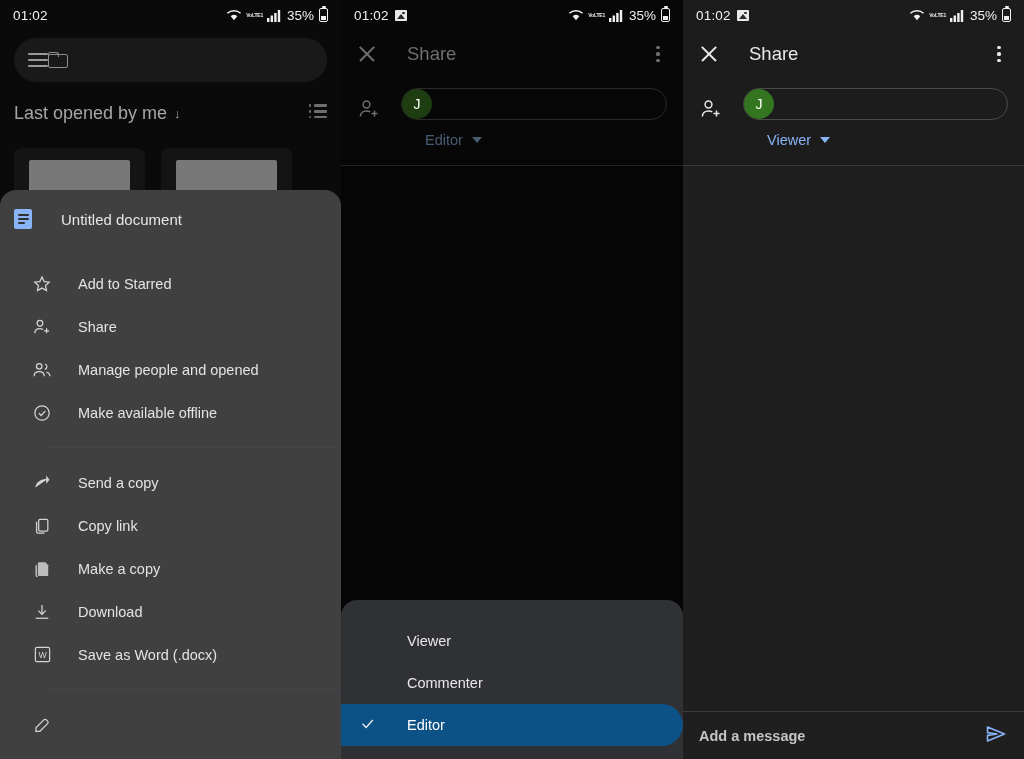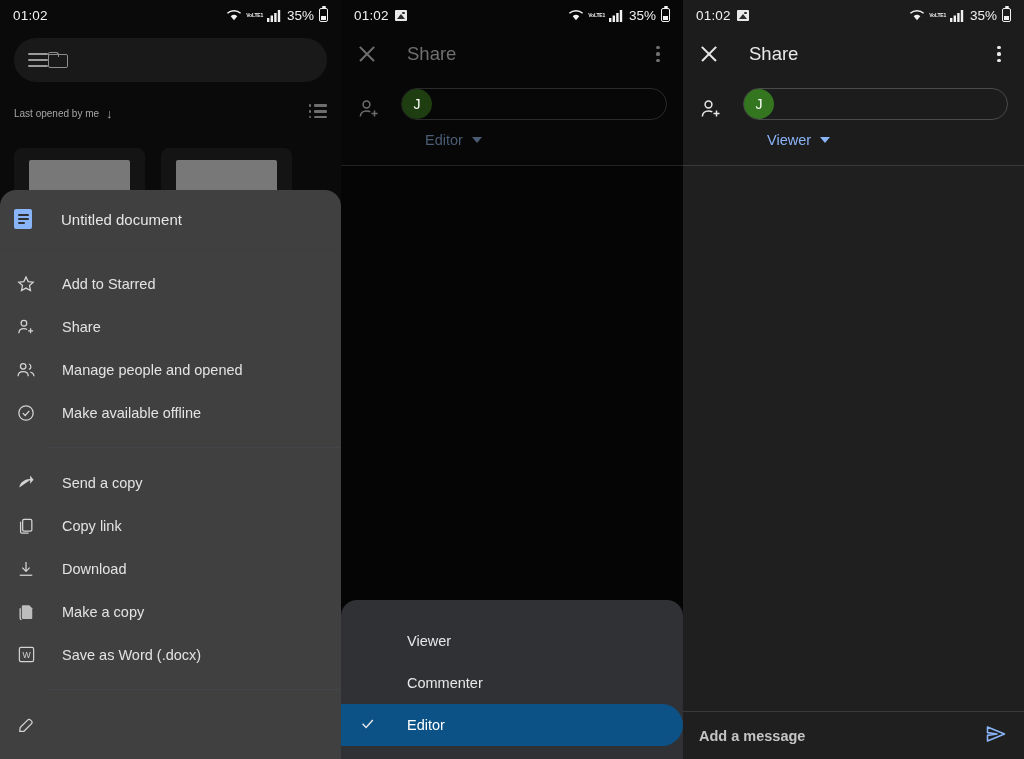--- a/index.html
+++ b/index.html
@@ -76,21 +76,21 @@
     border-radius: 2px;
   }
   .folder-ic::after {
     content: ""; position: absolute; left: 0; top: 0; width: 9px; height: 4px;
     border: 1.6px solid #8d8d8d; border-bottom: none; border-radius: 2px 3px 0 0;
   }
 
   .sort-row {
     display: flex; align-items: center; margin: 20px 14px 0; height: 22px;
   }
-  .sort-label { font-size: 10px; color: #a6a6a6; }
+  .sort-label { font-size: 18px; color: #a6a6a6; }
   .sort-arrow { margin-left: 7px; color: #a6a6a6; font-size: 13px; }
   .list-toggle { margin-left: auto; width: 18px; }
   .list-toggle i {
     display: block; height: 2.4px; background: #6e6e6e; margin-bottom: 3.4px;
     border-radius: 1px; position: relative; margin-left: 5px;
   }
   .list-toggle i::before {
     content: ""; position: absolute; left: -5px; top: 0; width: 2.4px;
     height: 2.4px; background: #6e6e6e; border-radius: 1px;
   }
@@ -119,21 +119,21 @@
     border-radius: 1px;
   }
   .doc-icon i:nth-child(1) { top: 5px; width: 11px; }
   .doc-icon i:nth-child(2) { top: 9px; width: 11px; }
   .doc-icon i:nth-child(3) { top: 13px; width: 7px; }
   .sheet-title { margin-left: 29px; font-size: 15px; color: #e6e6e6; }
 
   .divider-full { height: 1px; background: #3d3e42; }
   .divider-inset { height: 1px; background: #44454a; margin-left: 48px; }
   .menu-item {
-    height: 43px; display: flex; align-items: center; padding-left: 15px;
+    height: 43px; display: flex; align-items: center; padding-left: 31px;
     cursor: pointer;
   }
   .mi-ic {
     width: 22px; height: 22px; flex-shrink: 0; display: flex;
     align-items: center; justify-content: center; color: #d4d4d4;
   }
   .mi-ic svg { display: block; }
   .mi-label { margin-left: 25px; font-size: 14.5px; color: #e3e3e3; }
   .group-gap { height: 13px; }
 
@@ -342,35 +342,35 @@
             <rect x="8" y="4" width="11" height="14" rx="1.6"></rect>
             <path d="M5.5 7v12a1.6 1.6 0 0 0 1.6 1.6h8"></path>
           </svg>
         </span>
         <span class="mi-label">Copy link</span>
       </div>
 
       <div class="menu-item">
         <span class="mi-ic">
           <svg width="20" height="20" viewBox="0 0 24 24" fill="none" stroke="currentColor" stroke-width="1.5">
+            <path d="M8.5 4h7.5l3.5 3.5V19a1.5 1.5 0 0 1-1.5 1.5H8.5A1.5 1.5 0 0 1 7 19V5.5A1.5 1.5 0 0 1 8.5 4z" fill="currentColor" stroke="none" opacity="0.85"></path>
+            <path d="M5 7.5v12A1.6 1.6 0 0 0 6.6 21"></path>
+          </svg>
+        </span>
+        <span class="mi-label">Make a copy</span>
+      </div>
+
+      <div class="menu-item">
+        <span class="mi-ic">
+          <svg width="20" height="20" viewBox="0 0 24 24" fill="none" stroke="currentColor" stroke-width="1.5">
             <path d="M12 3.5v11M7.6 10.4 12 14.8l4.4-4.4"></path>
               <path d="M4.5 19.5h15"></path>
           </svg>
         </span>
         <span class="mi-label">Download</span>
-      </div>
-
-      <div class="menu-item">
-        <span class="mi-ic">
-          <svg width="20" height="20" viewBox="0 0 24 24" fill="none" stroke="currentColor" stroke-width="1.5">
-            <path d="M8.5 4h7.5l3.5 3.5V19a1.5 1.5 0 0 1-1.5 1.5H8.5A1.5 1.5 0 0 1 7 19V5.5A1.5 1.5 0 0 1 8.5 4z" fill="currentColor" stroke="none" opacity="0.85"></path>
-            <path d="M5 7.5v12A1.6 1.6 0 0 0 6.6 21"></path>
-          </svg>
-        </span>
-        <span class="mi-label">Make a copy</span>
       </div>
 
       <div class="menu-item">
         <span class="mi-ic">
           <svg width="19" height="19" viewBox="0 0 24 24">
             <rect x="3" y="3" width="18" height="18" rx="2" fill="none" stroke="currentColor" stroke-width="1.5"></rect>
             <text x="12" y="16.5" font-size="11" fill="currentColor" text-anchor="middle" font-family="Liberation Sans, sans-serif">W</text>
           </svg>
         </span>
         <span class="mi-label">Save as Word (.docx)</span>

